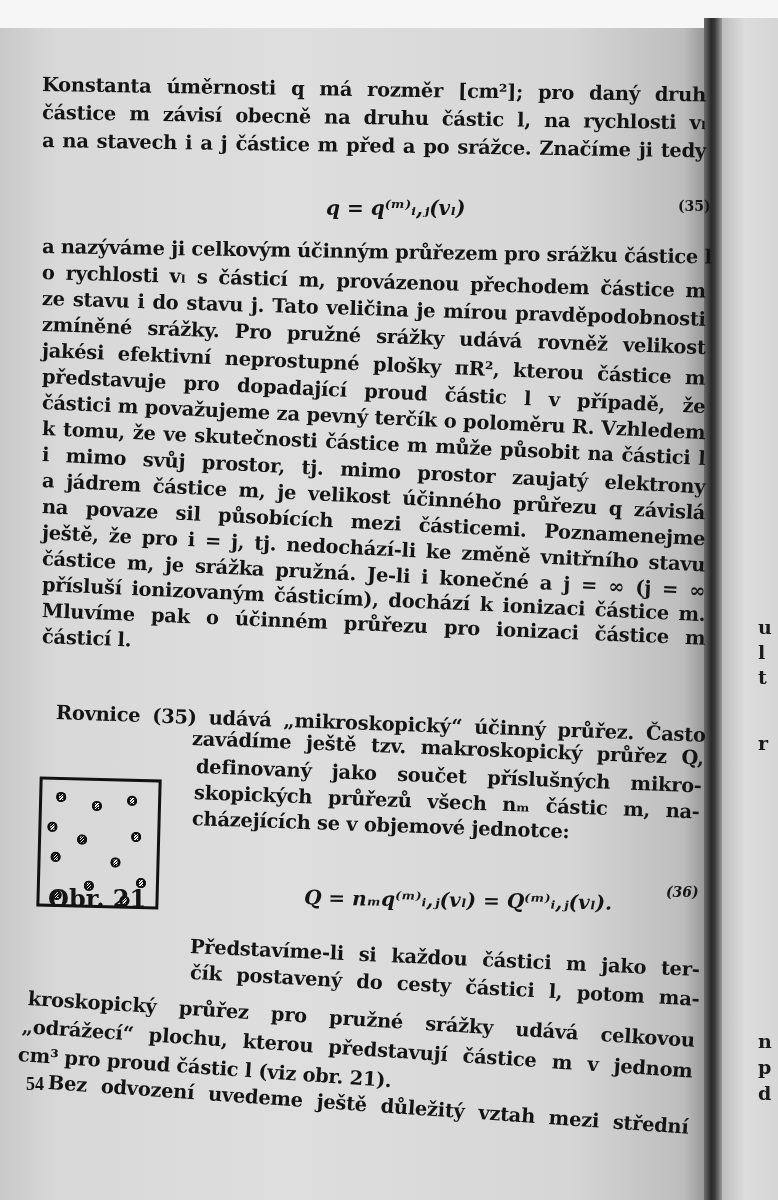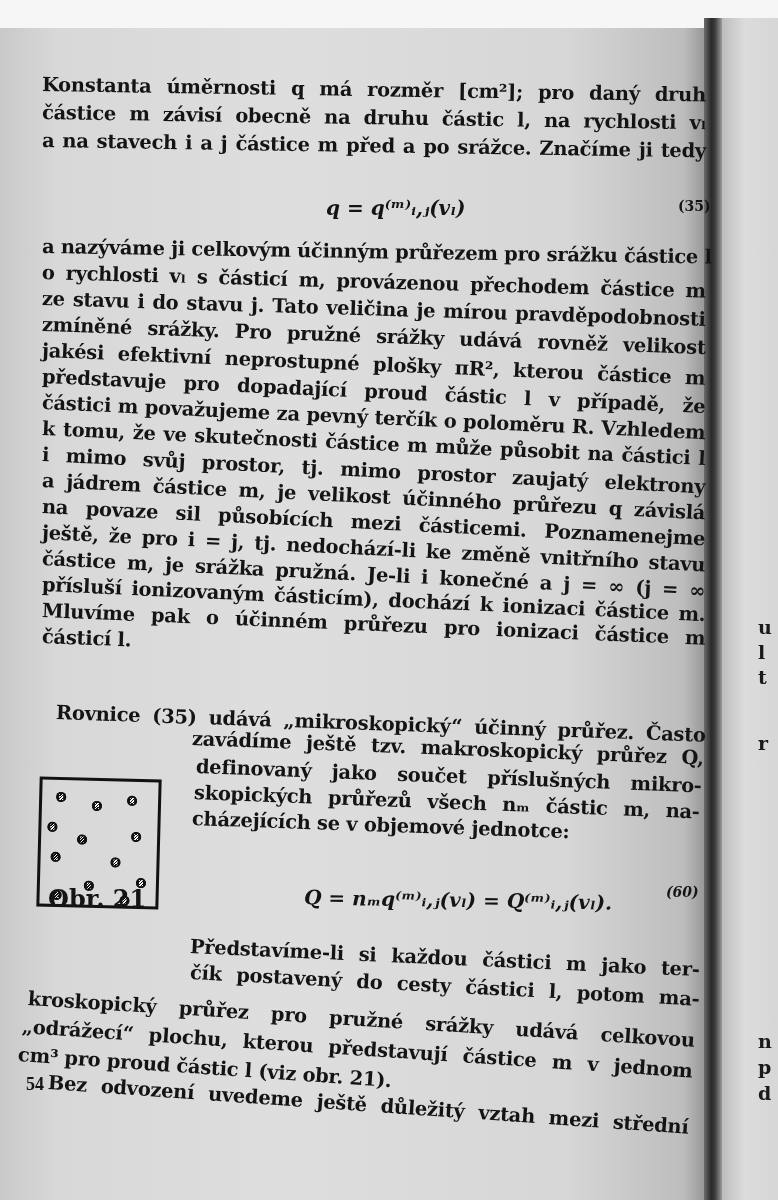--- a/index.html
+++ b/index.html
@@ -104,21 +104,21 @@
   <span class="dot" style="left:10px;top:72px"></span>
   <span class="dot" style="left:70px;top:76px"></span>
   <span class="dot" style="left:96px;top:96px"></span>
   <span class="dot" style="left:44px;top:100px"></span>
   <span class="dot" style="left:12px;top:110px"></span>
   <span class="dot" style="left:80px;top:114px"></span>
 </div>
 <div class="caption">Obr. 21</div>
 
 <div class="eq" style="left:304px;top:888px;transform:rotate(1deg)">Q = nₘq⁽ᵐ⁾ᵢ,ⱼ(vₗ) = Q⁽ᵐ⁾ᵢ,ⱼ(vₗ).</div>
-<div class="eqnum" style="left:666px;top:884px;font-style:italic">(60)</div>
+<div class="eqnum" style="left:666px;top:884px;font-style:italic">(36)</div>
 
 <div class="line" style="left:190px;top:936px;width:510px;transform:rotate(2.6deg)">Představíme-li si každou částici m jako ter-</div>
 <div class="line" style="left:190px;top:962px;width:510px;transform:rotate(3.0deg)">čík postavený do cesty částici l, potom ma-</div>
 <div class="line" style="left:28px;top:988px;width:668px;transform:rotate(3.6deg)">kroskopický průřez pro pružné srážky udává celkovou</div>
 <div class="line" style="left:22px;top:1016px;width:672px;transform:rotate(3.8deg)">„odrážecí“ plochu, kterou představují částice m v jednom</div>
 <div class="line" style="left:18px;top:1044px;width:auto;text-align-last:auto;transform:rotate(4.0deg)">cm³ pro proud částic l (viz obr. 21).</div>
 
 <div class="line" style="left:48px;top:1072px;width:642px;transform:rotate(4.0deg)">Bez odvození uvedeme ještě důležitý vztah mezi střední</div>
 
 <div class="pagenum">54</div>

